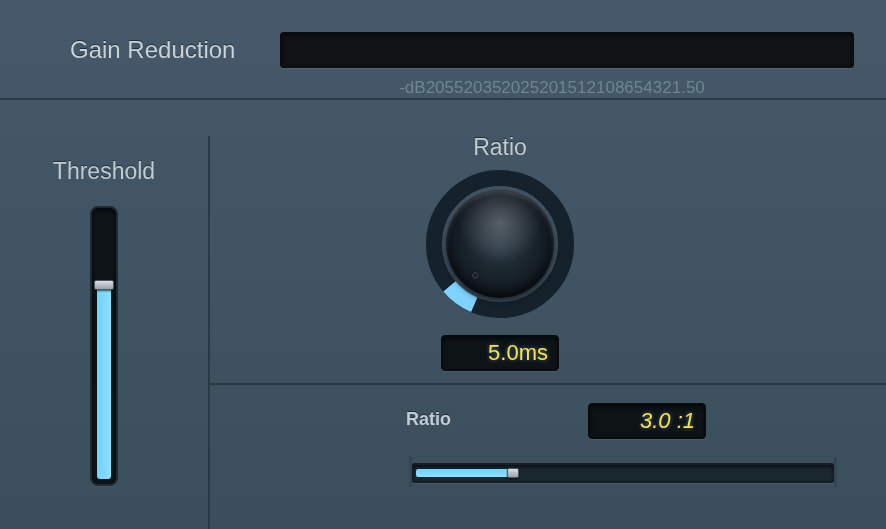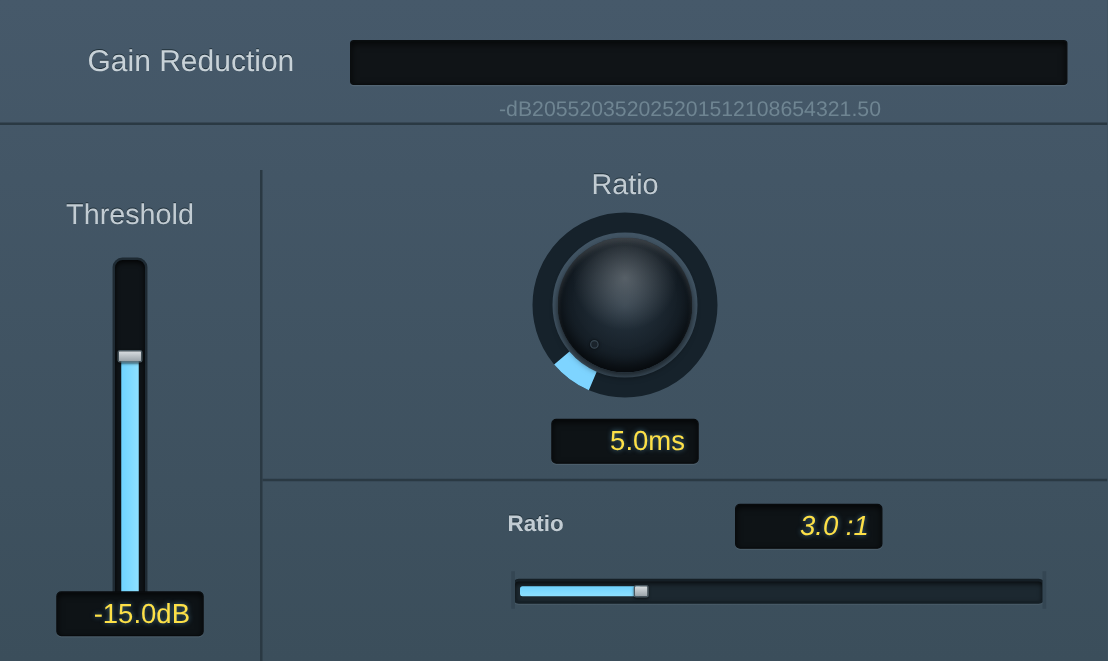--- a/index.html
+++ b/index.html
@@ -250,21 +250,20 @@
         <span class="tick">0</span>
       </div>
   </div>
 
   <div class="threshold-section">
     <div class="label">Threshold</div>
     <div class="vslider-track">
       <div class="vslider-fill" id="th-fill" style="height: 194.4px;"></div>
       <div class="vslider-thumb" id="th-thumb" style="bottom: 194.4px;"></div>
     </div>
-    <div class="value-box threshold-value">-15.0dB</div>
   </div>
 
   <div class="knobs-section">
 
     <div class="knob-block attack">
       <div class="label">Ratio</div>
       <div class="knob">
         <svg viewBox="0 0 150 150">
           <circle cx="75" cy="75" r="66" fill="none" stroke="#16222b" stroke-width="16"></circle>
           <path id="attack-arc" fill="none" stroke="#7ed4ff" stroke-width="16" stroke-linecap="butt" d="M 49.21174551970795 135.75332032786105 A 66 66 0 0 1 24.441066754147457 117.42398223931161"></path>

